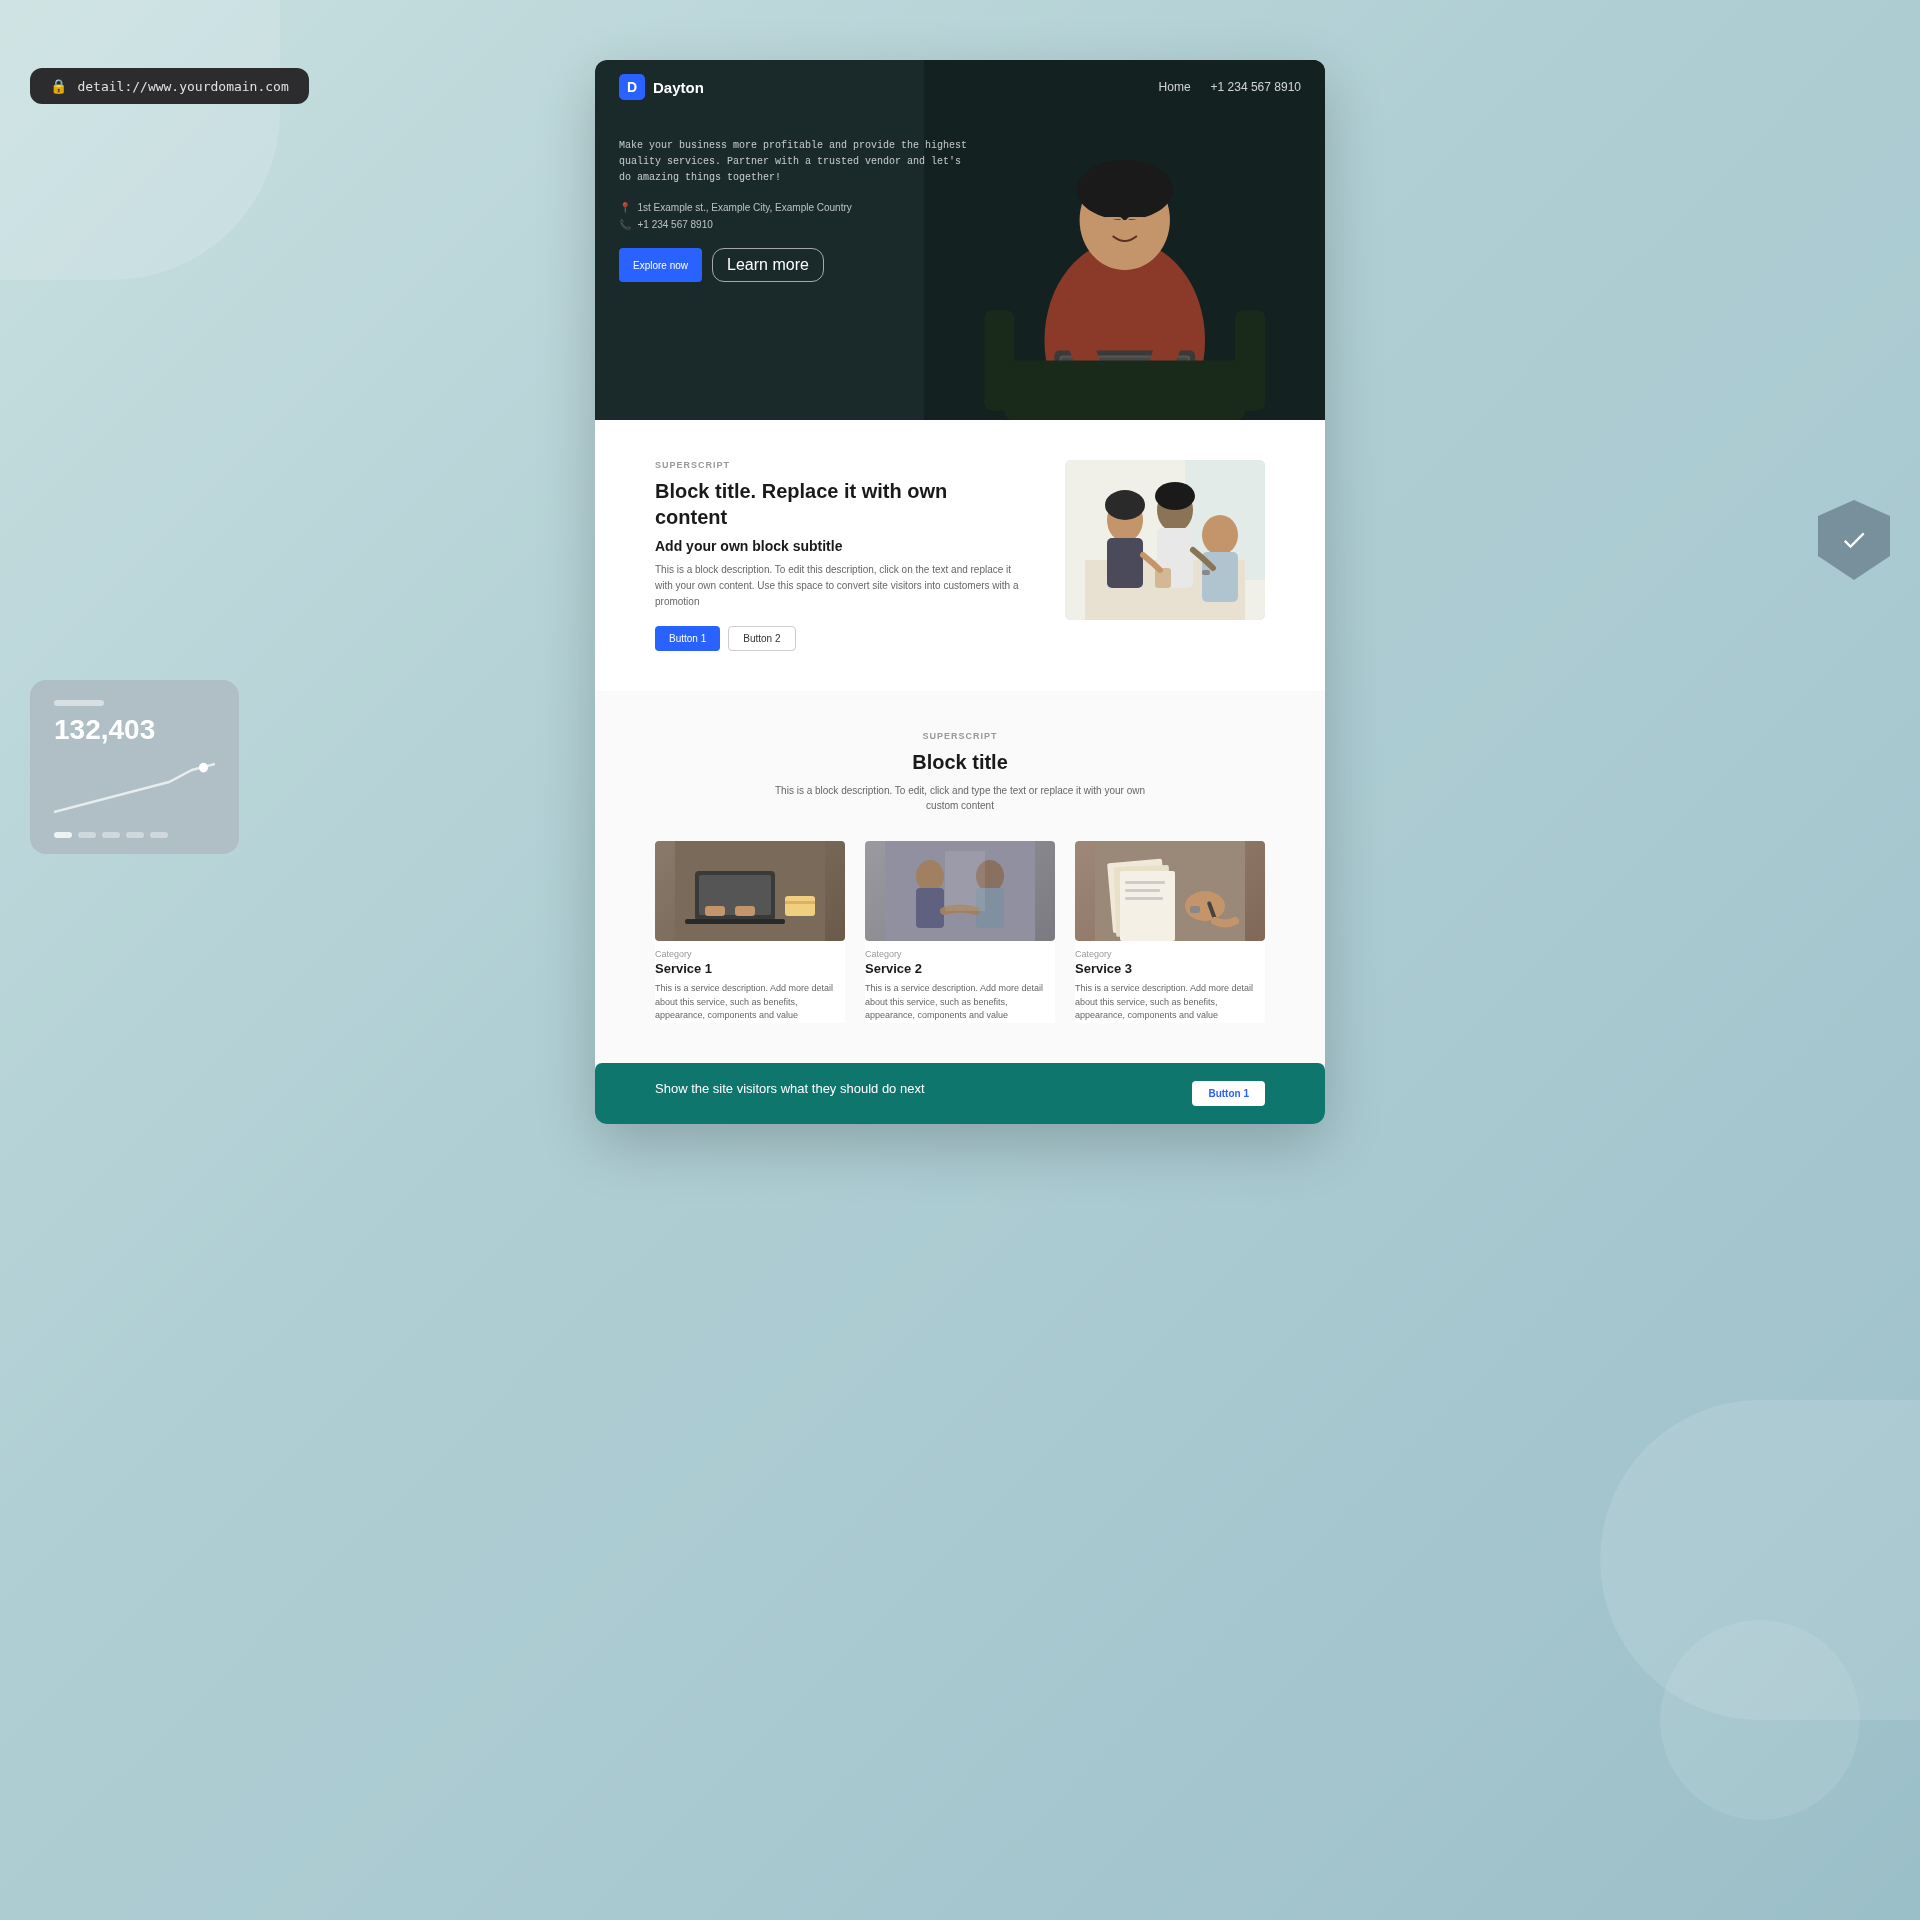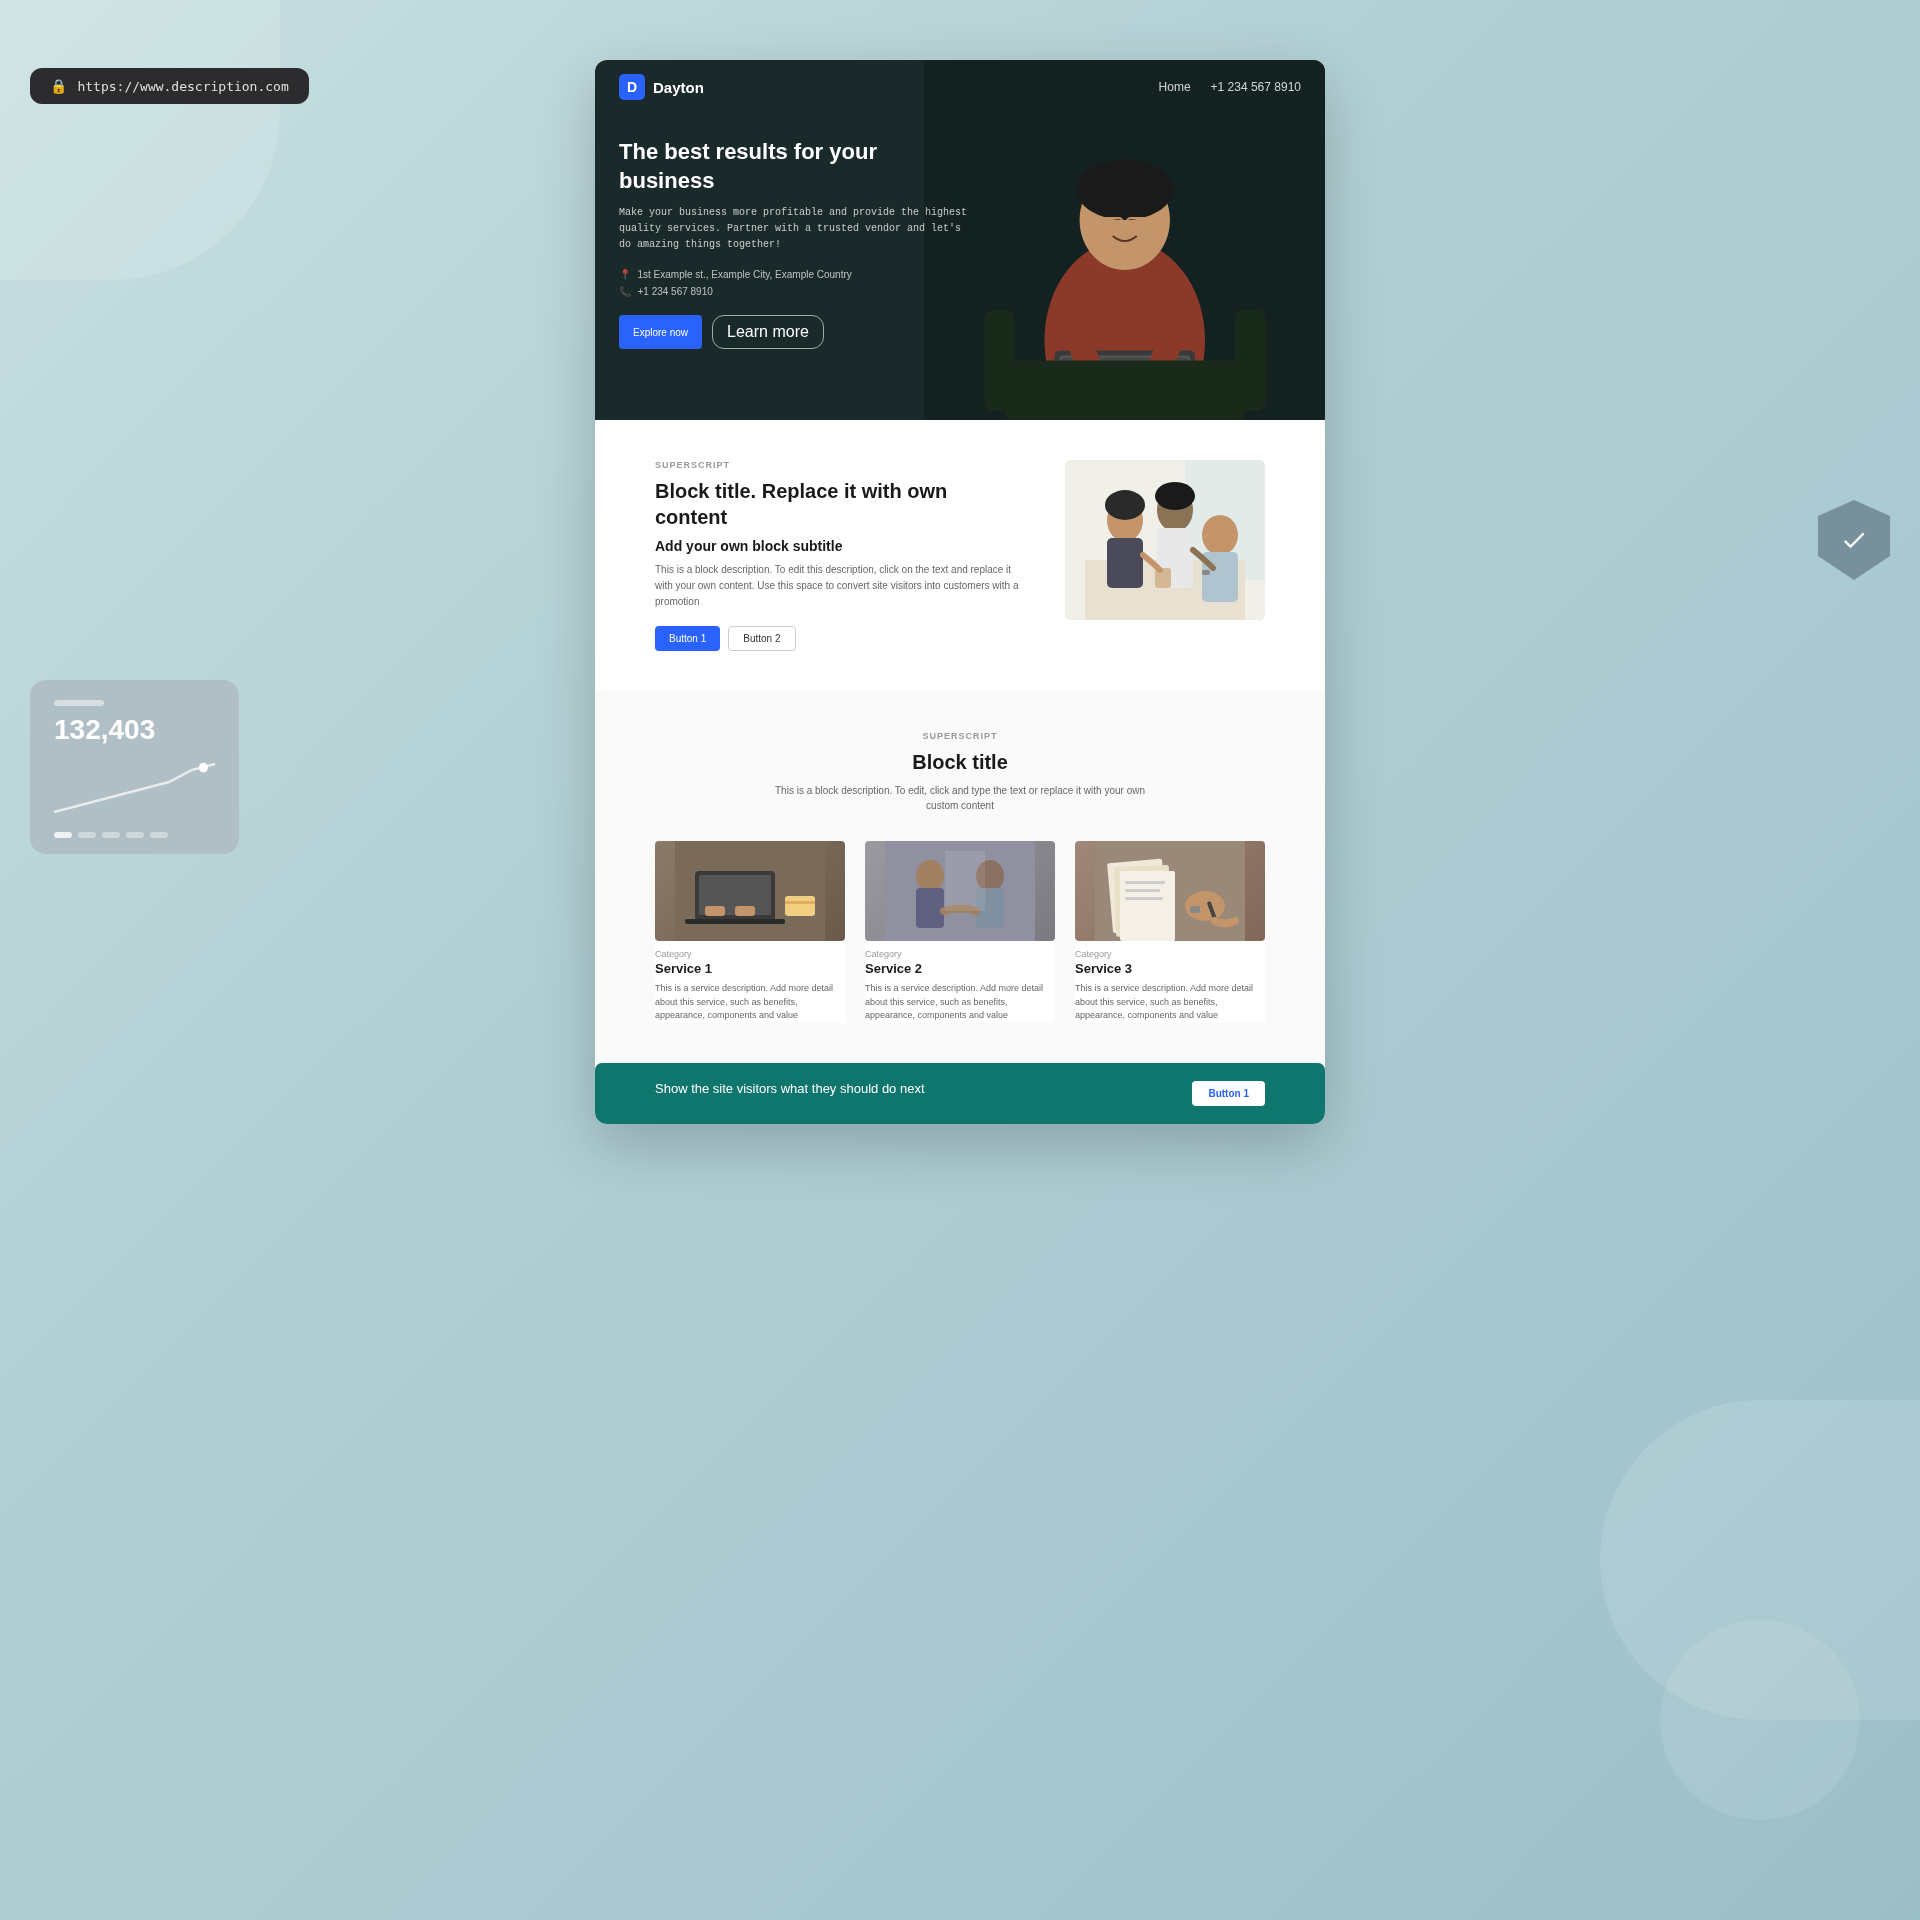--- a/index.html
+++ b/index.html
@@ -415,21 +415,21 @@
   </style>
 </head>
 <body>
 
 <div class="bg-shape-top-left"></div>
 <div class="bg-shape-bottom-right"></div>
 <div class="bg-circle-1"></div>
 
 <div class="browser-address-bar">
   <span class="lock-icon">🔒</span>
-  <span class="url-text">https://www.description.com</span>
+  <span class="url-text">detail://www.yourdomain.com</span>
 </div>
 
 <div class="stat-widget">
   <div class="stat-bar"></div>
   <div class="stat-number">132,403</div>
   
   <svg class="stat-chart" viewBox="0 0 140 50" preserveAspectRatio="none">
     <polyline points="0,45 20,40 40,35 60,30 80,25 100,20 120,10 140,5" fill="none" stroke="rgba(255,255,255,0.7)" stroke-width="2"></polyline>
     <circle cx="130" cy="8" r="4" fill="white"></circle>
   </svg>
@@ -493,21 +493,20 @@
         <div class="logo-icon">D</div>
         <span>Dayton</span>
       </div>
       <div class="hero-nav-links">
         <span>Home</span>
         <span>+1 234 567 8910</span>
       </div>
     </div>
 
     <div class="hero-content">
-      <h1 class="hero-title">The best results for your business</h1>
       <p class="hero-subtitle">Make your business more profitable and provide the highest quality services. Partner with a trusted vendor and let's do amazing things together!</p>
       <div class="hero-address">
         <span>📍</span>
         <span>1st Example st., Example City, Example Country</span>
       </div>
       <div class="hero-phone-info">
         <span>📞</span>
         <span>+1 234 567 8910</span>
       </div>
       <div class="hero-buttons">

